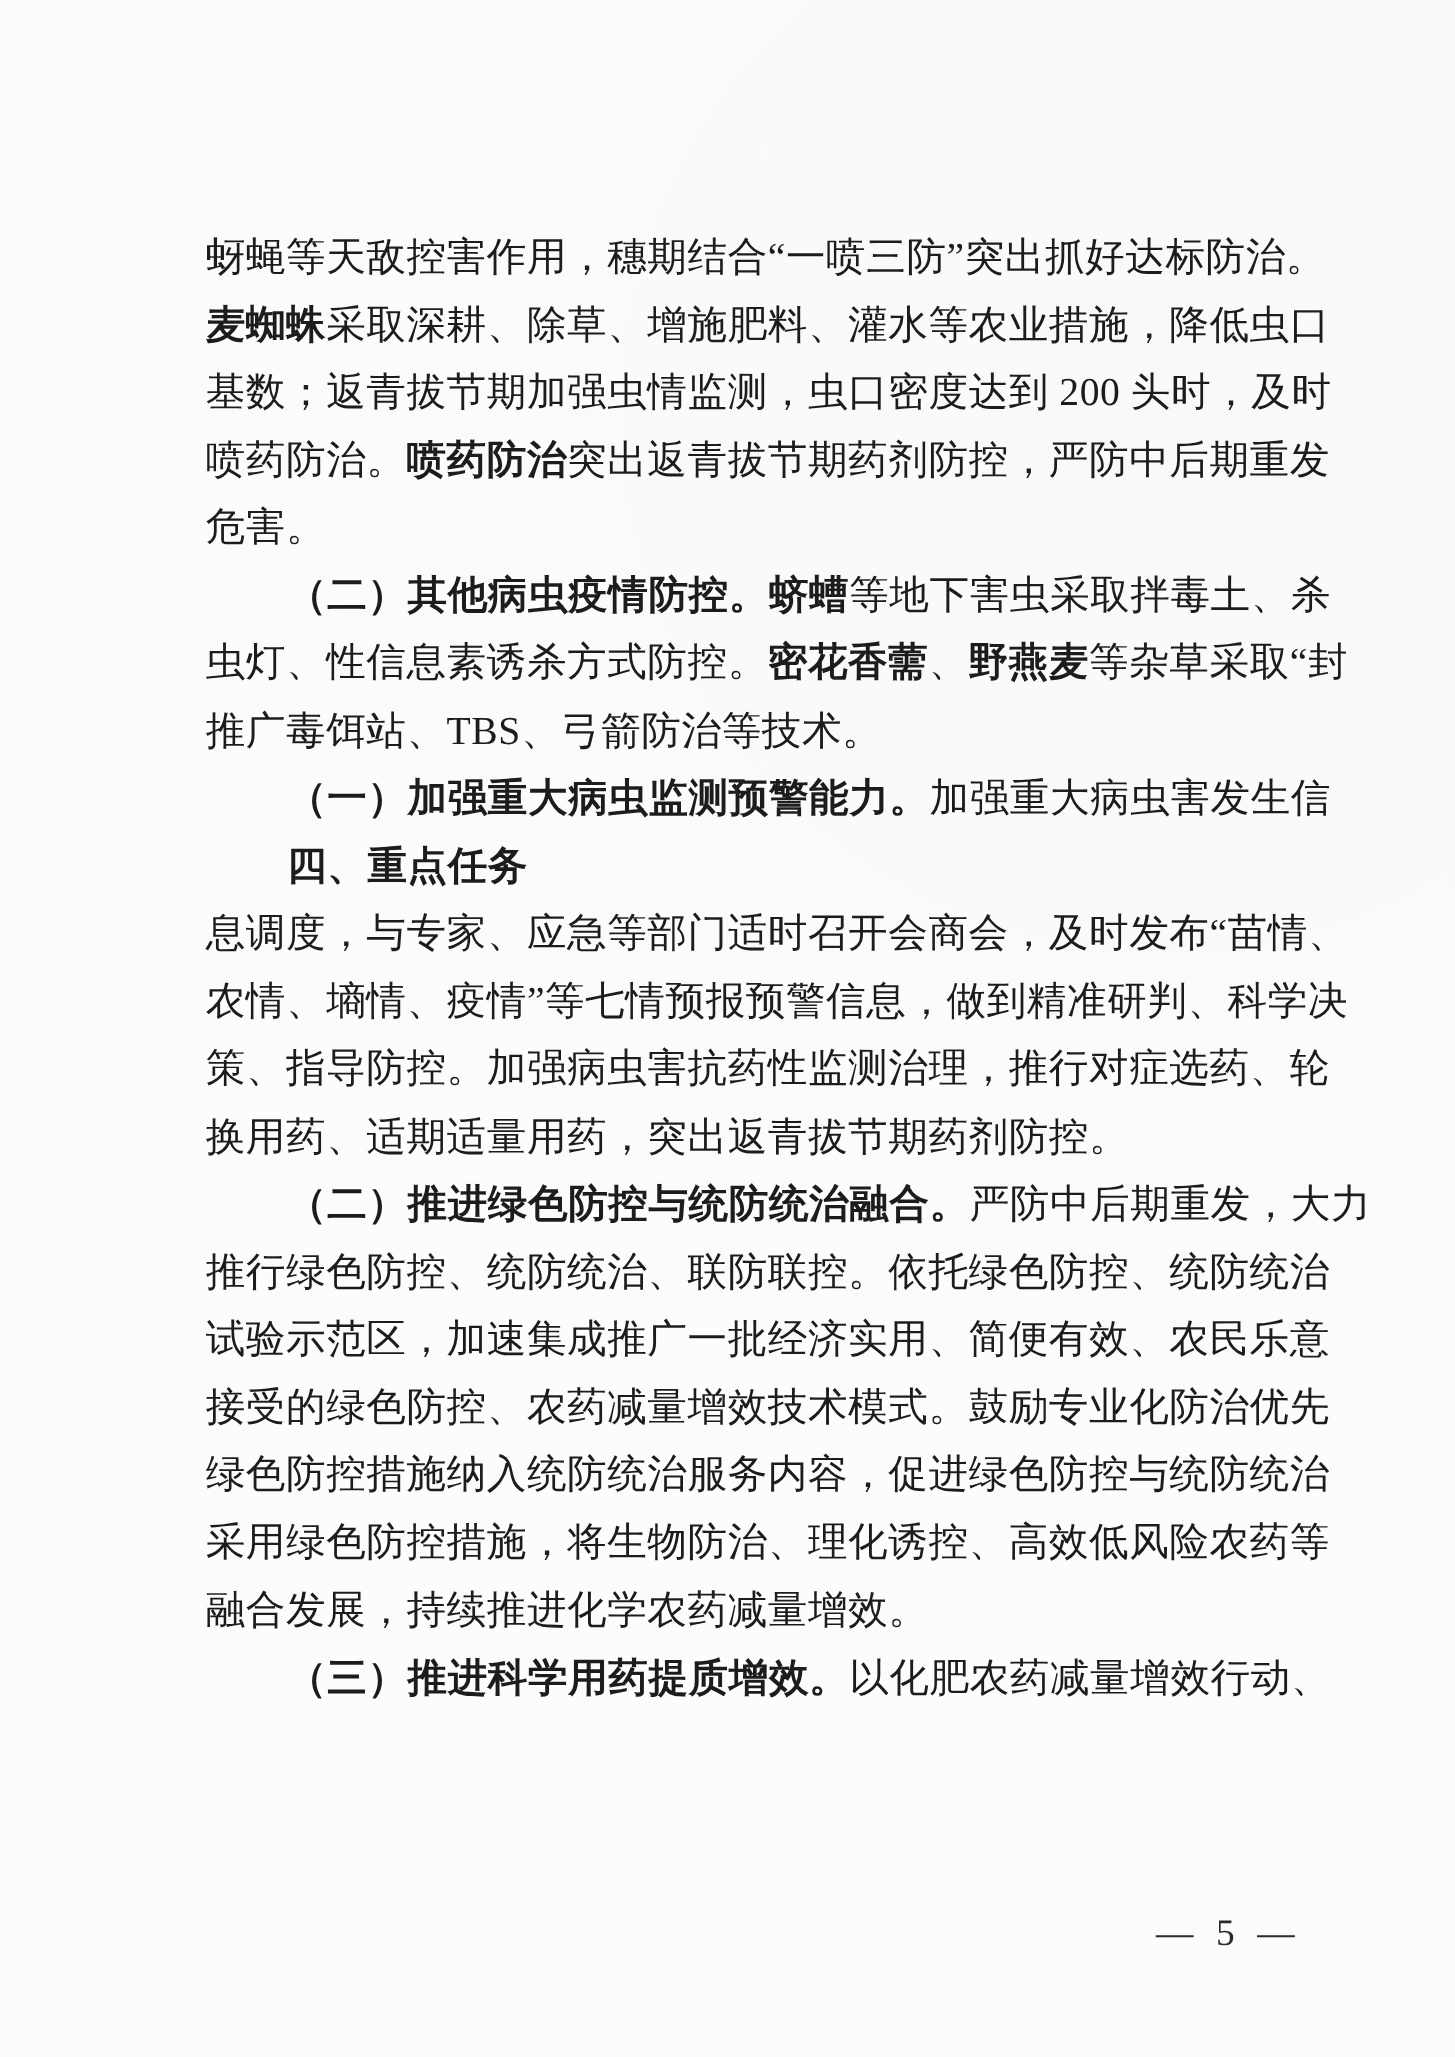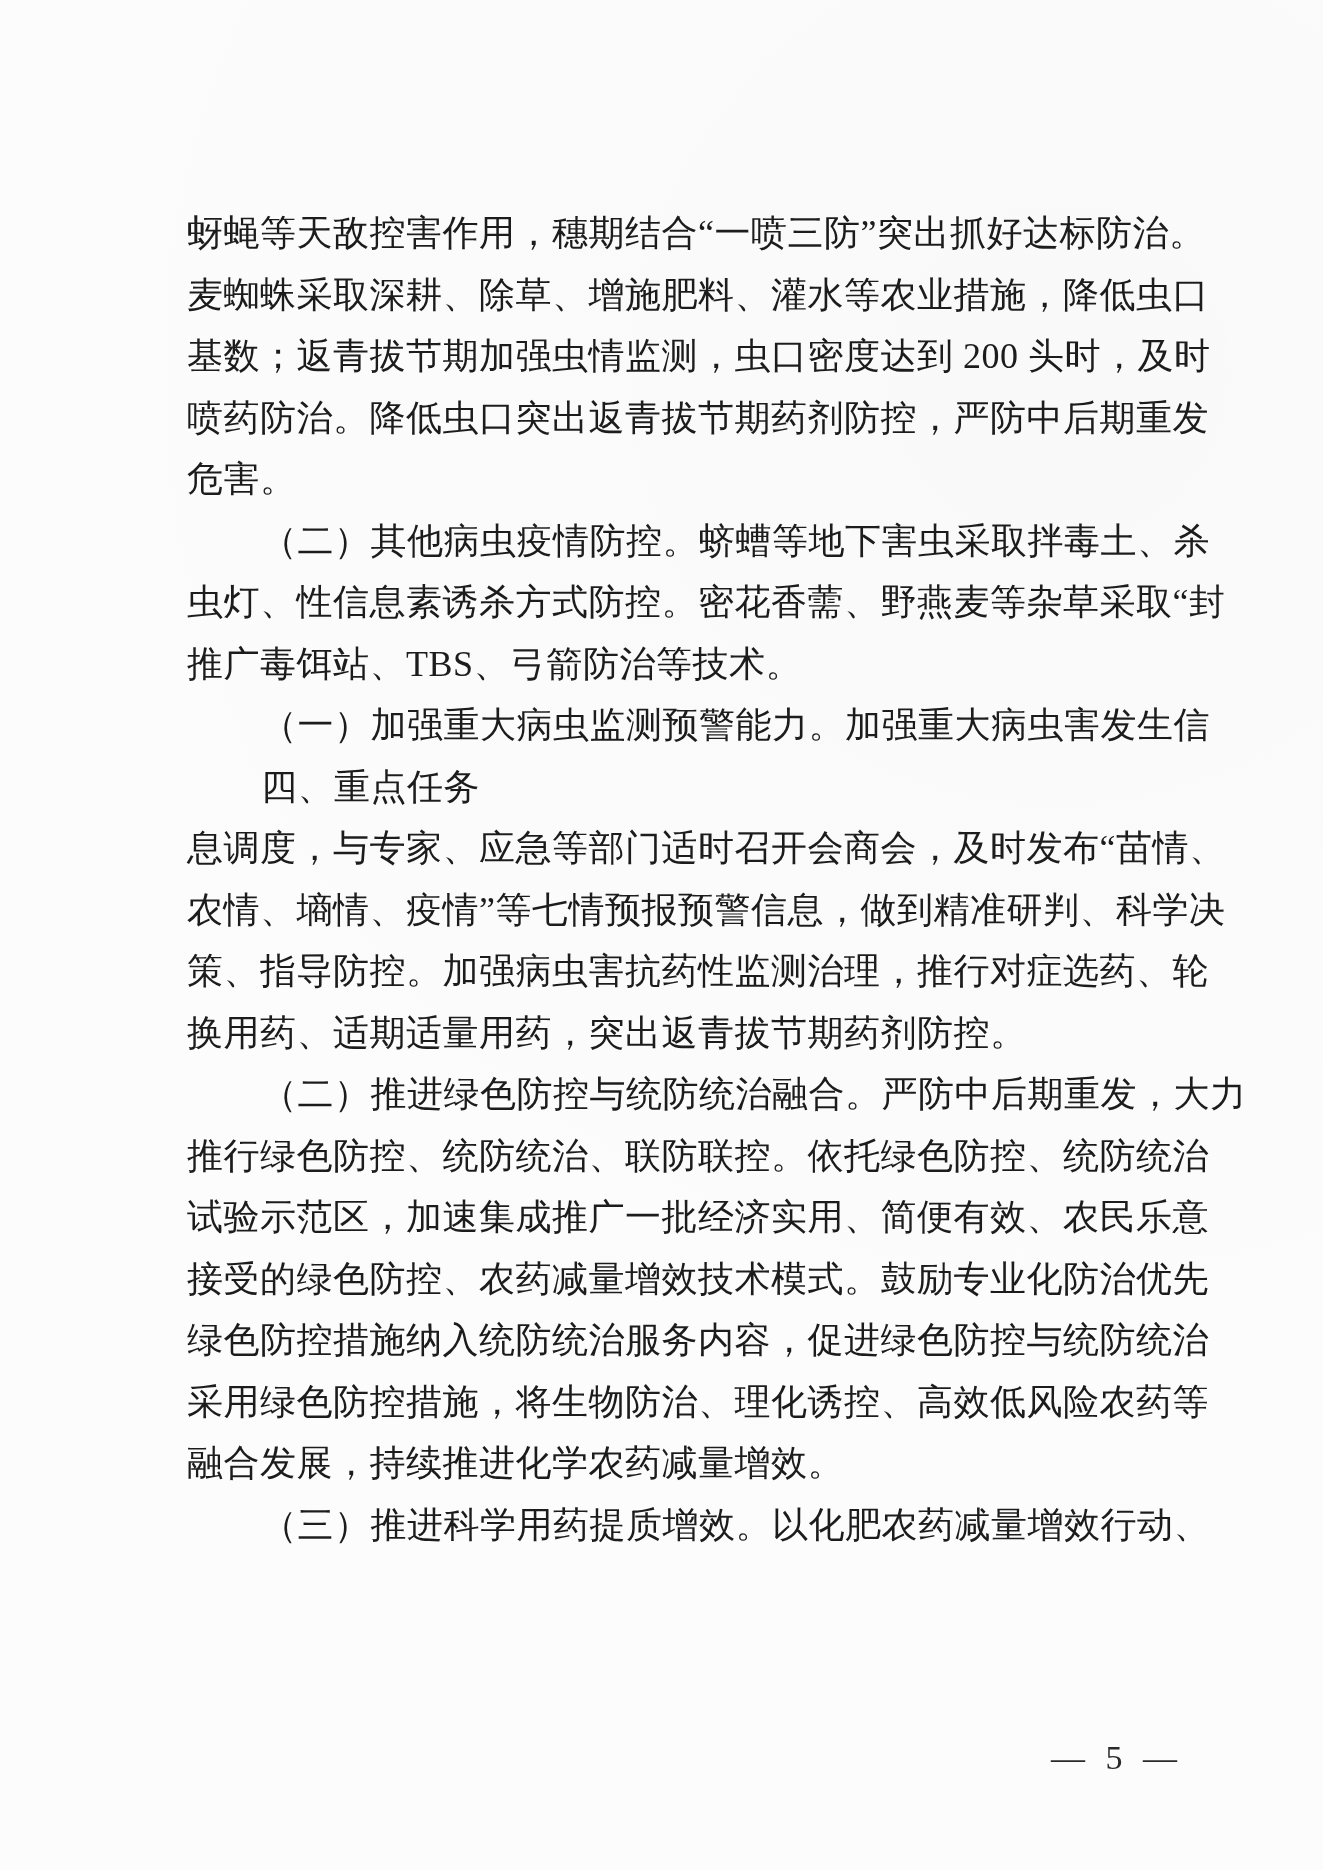--- a/index.html
+++ b/index.html
@@ -37,41 +37,41 @@
     font-size: 36px;
     line-height: 61.5px;
     letter-spacing: 0.5px;
     white-space: nowrap;
     text-align: left;
   }
   .line.indent {
     padding-left: 74px;
   }
   .seg.bold {
-    font-weight: normal;
+    font-weight: bold;
   }
   .page-footer {
     position: absolute;
     top: 1738px;
     right: 140px;
     font-size: 34px;
     line-height: 40px;
     letter-spacing: 6px;
     color: #2a2a2a;
   }
 </style>
 </head>
 <body>
 
 <div class="scan-page">
   <div class="text-block">
       <div class="line"><span class="seg">蚜蝇等天敌控害作用，穗期结合“一喷三防”突出抓好达标防治。</span></div>
       <div class="line"><span class="seg bold">麦蜘蛛</span><span class="seg">采取深耕、除草、增施肥料、灌水等农业措施，降低虫口</span></div>
       <div class="line"><span class="seg">基数；返青拔节期加强虫情监测，虫口密度达到 200 头时，及时</span></div>
-      <div class="line"><span class="seg">喷药防治。</span><span class="seg bold">降低虫口</span><span class="seg">突出返青拔节期药剂防控，严防中后期重发</span></div>
+      <div class="line"><span class="seg">喷药防治。</span><span class="seg bold">喷药防治</span><span class="seg">突出返青拔节期药剂防控，严防中后期重发</span></div>
       <div class="line"><span class="seg">危害。</span></div>
       <div class="line indent"><span class="seg bold">（二）其他病虫疫情防控。</span><span class="seg bold">蛴螬</span><span class="seg">等地下害虫采取拌毒土、杀</span></div>
       <div class="line"><span class="seg">虫灯、性信息素诱杀方式防控。</span><span class="seg bold">密花香薷</span><span class="seg">、</span><span class="seg bold">野燕麦</span><span class="seg">等杂草采取“封</span></div>
       <div class="line"><span class="seg">推广毒饵站、TBS、弓箭防治等技术。</span></div>
       <div class="line indent"><span class="seg bold">（一）加强重大病虫监测预警能力。</span><span class="seg">加强重大病虫害发生信</span></div>
       <div class="line indent"><span class="seg bold">四、重点任务</span></div>
       <div class="line"><span class="seg">息调度，与专家、应急等部门适时召开会商会，及时发布“苗情、</span></div>
       <div class="line"><span class="seg">农情、墒情、疫情”等七情预报预警信息，做到精准研判、科学决</span></div>
       <div class="line"><span class="seg">策、指导防控。加强病虫害抗药性监测治理，推行对症选药、轮</span></div>
       <div class="line"><span class="seg">换用药、适期适量用药，突出返青拔节期药剂防控。</span></div>

